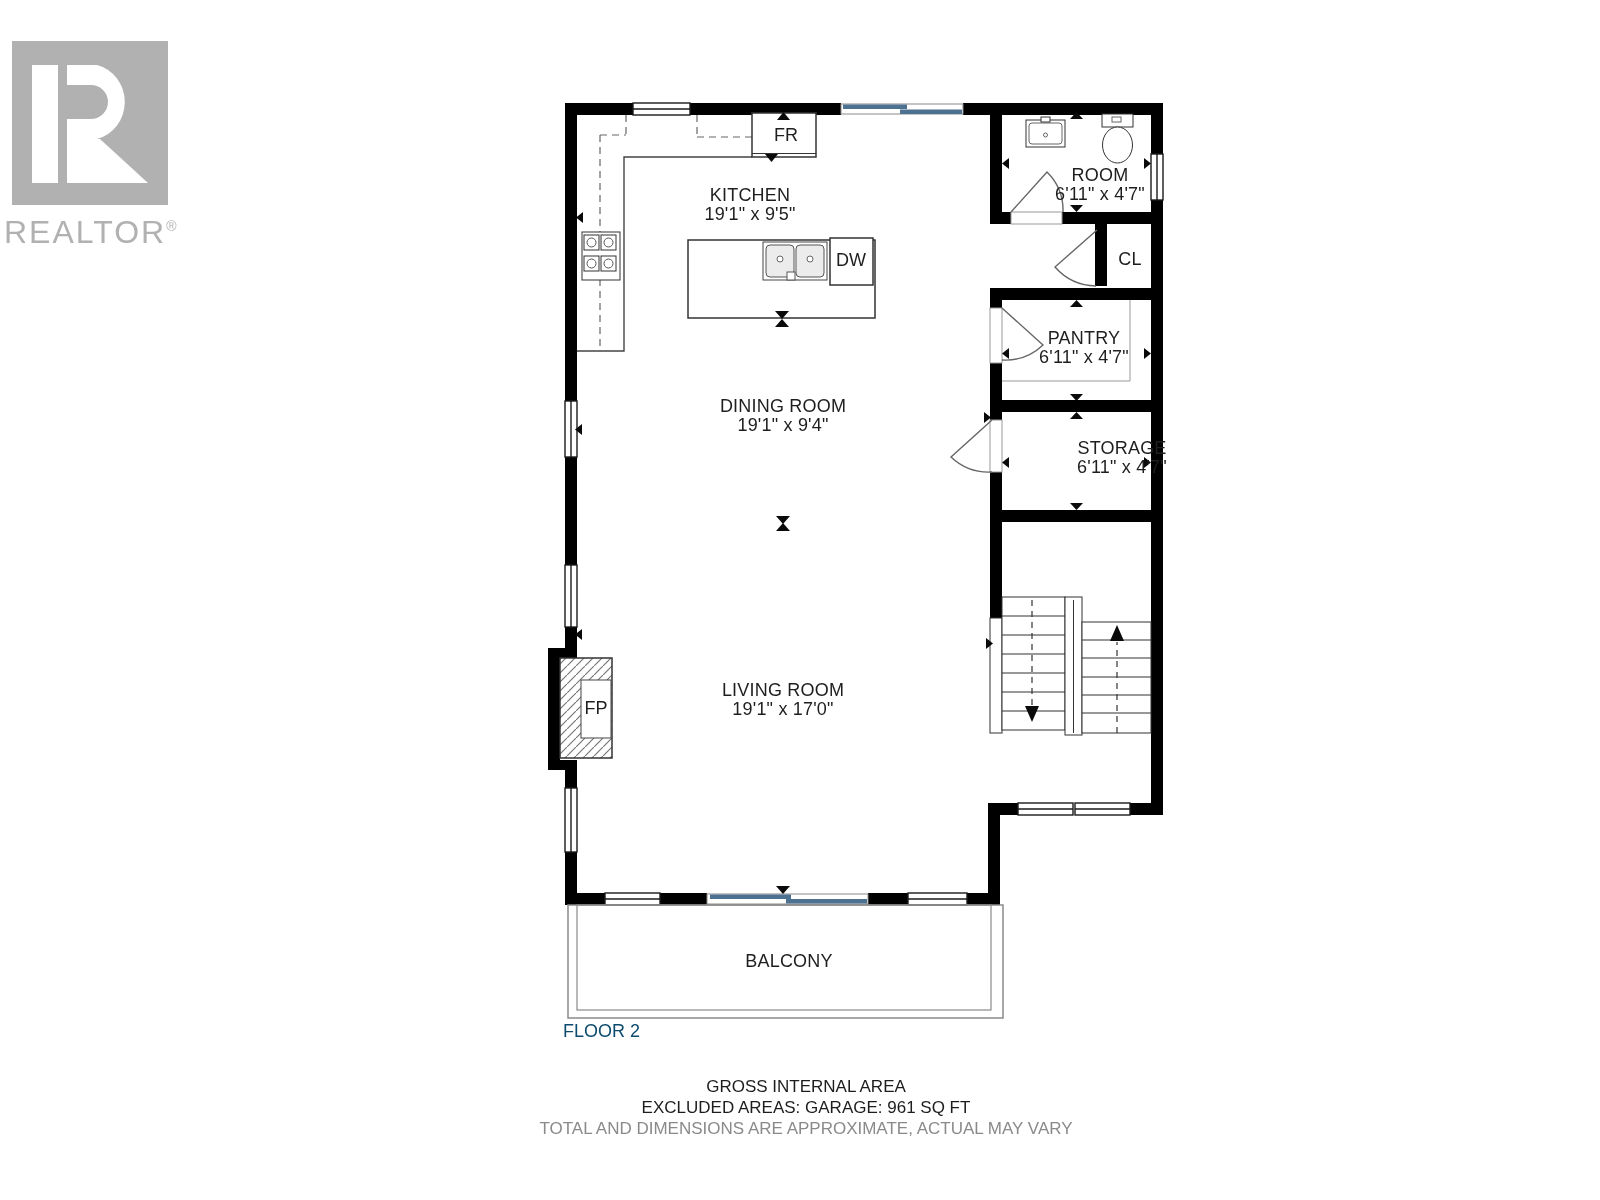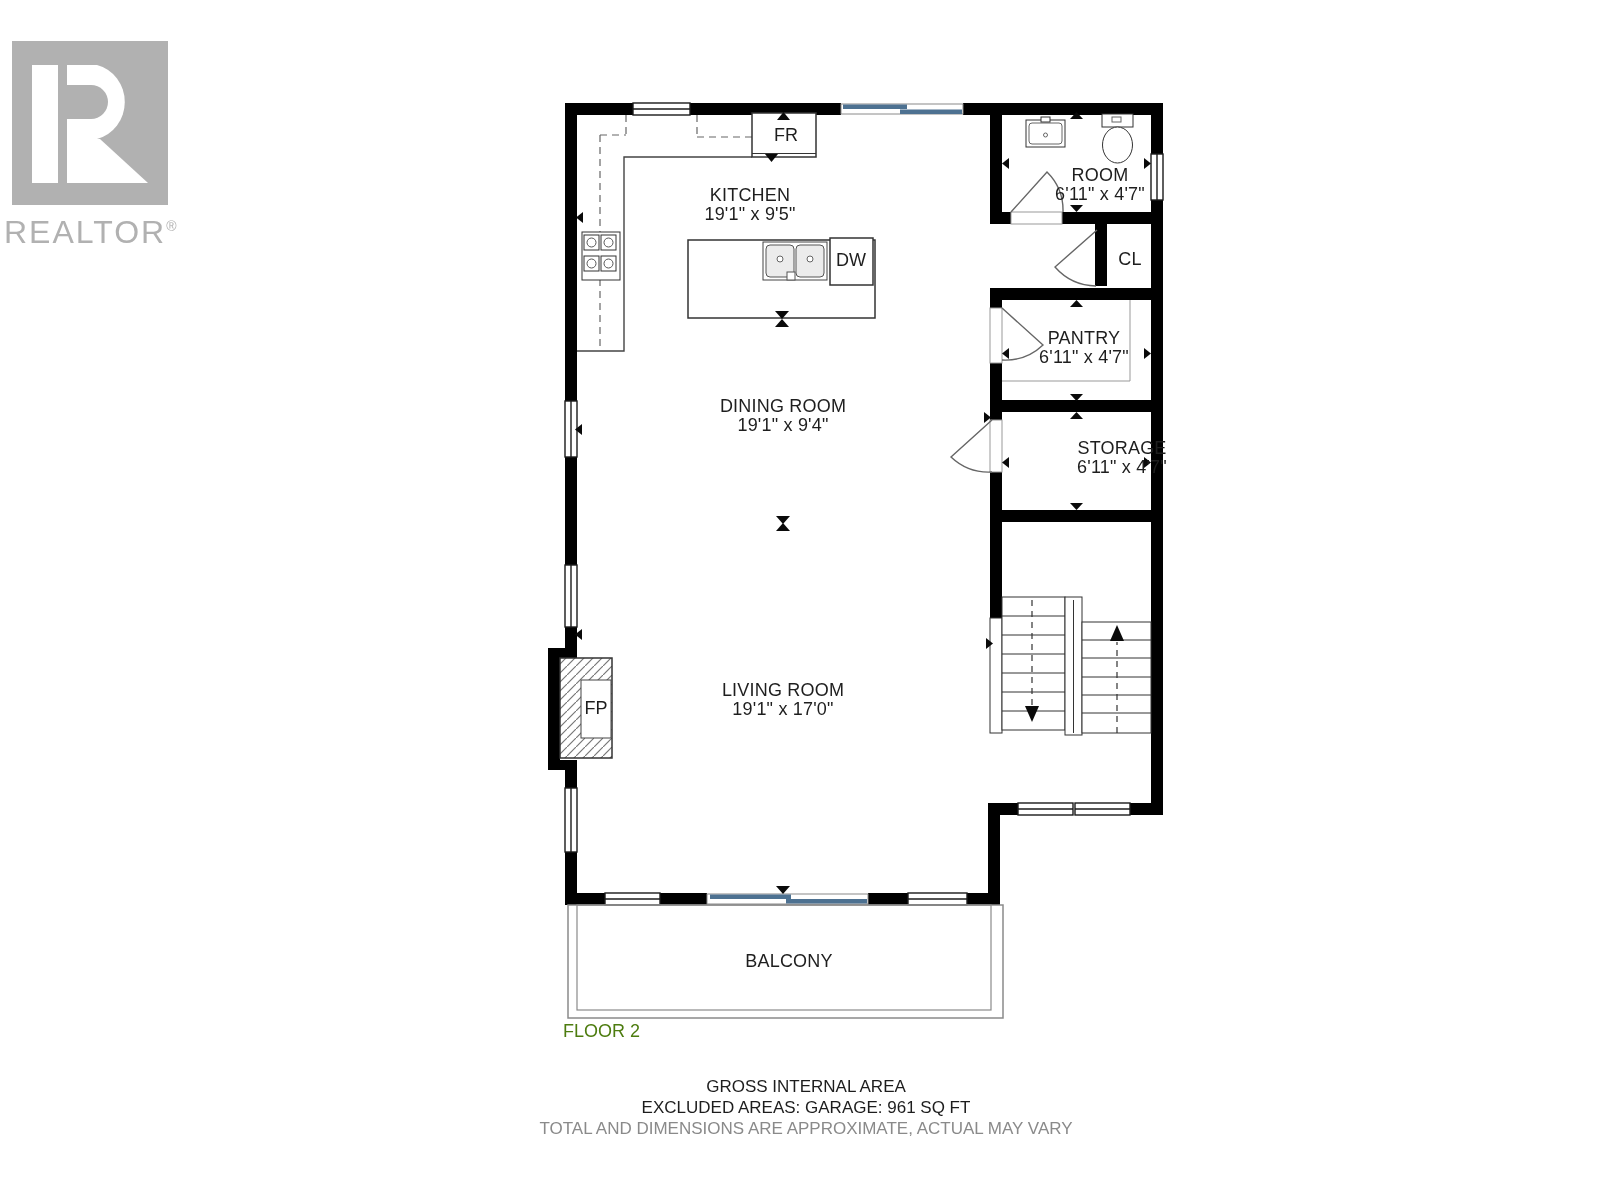--- a/index.html
+++ b/index.html
@@ -3,21 +3,21 @@
 <meta charset="utf-8">
 <style>
   html,body{margin:0;padding:0;background:#ffffff;}
   #canvas{position:relative;width:1600px;height:1200px;background:#ffffff;overflow:hidden;
           font-family:"Liberation Sans", sans-serif;}
   svg{position:absolute;left:0;top:0;}
   .abs{position:absolute;}
   .room-label{position:absolute;transform:translate(-50%,-50%);text-align:center;
               font-size:18px;line-height:19px;color:#1e1e1e;white-space:nowrap;letter-spacing:.2px;}
   .fixture-label{position:absolute;transform:translate(-50%,-50%);font-size:18px;color:#1e1e1e;white-space:nowrap;}
-  .floor-label{position:absolute;font-size:18px;color:#4d7c0f;}
+  .floor-label{position:absolute;font-size:18px;color:#0c4a6e;}
   .footer{position:absolute;left:806px;top:1076px;transform:translateX(-50%);
           text-align:center;font-size:17px;line-height:21px;color:#1d1d1d;white-space:nowrap;}
   .footer .disclaimer{color:#8a8a8a;}
   .logo-text{position:absolute;left:4px;top:214px;font-size:32px;letter-spacing:2px;color:#b1b1b1;}
   .logo-text sup{font-size:14px;}
 </style>
 </head>
 <body>
 
 <div id="canvas">

